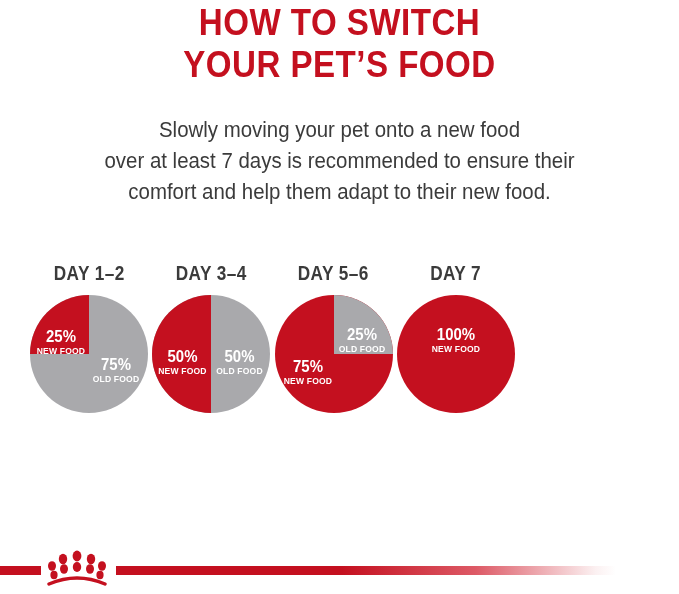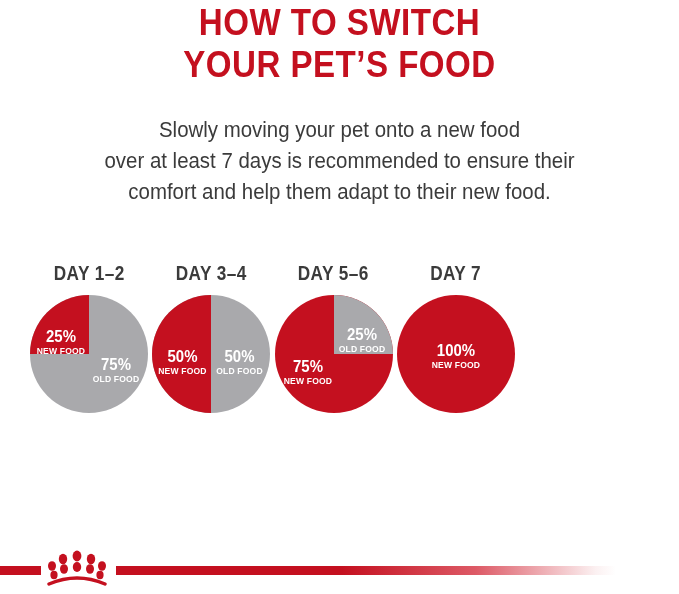--- a/index.html
+++ b/index.html
@@ -87,21 +87,21 @@
     transform:scaleX(0.9);
   }
 
   
   .lbl-d12-new  { left:2px;  top:34px;  width:58px; }
   .lbl-d12-old  { left:56px; top:62px;  width:60px; }
   .lbl-d34-new  { left:2px;  top:54px;  width:57px; }
   .lbl-d34-old  { left:59px; top:54px;  width:57px; }
   .lbl-d56-old  { left:58px; top:32px;  width:58px; }
   .lbl-d56-new  { left:3px;  top:64px;  width:60px; }
-  .lbl-d7-new   { left:19px; top:48px;  width:80px; }
+  .lbl-d7-new   { left:19px; top:32px;  width:80px; }
 
   
   .footer { position:absolute; left:0; bottom:0; width:679px; height:52px; }
   .bar-left {
     position:absolute; left:0; top:24px;
     width:41px; height:9px;
     background:#C4101F;
   }
   .bar-right {
     position:absolute; left:116px; top:24px;

